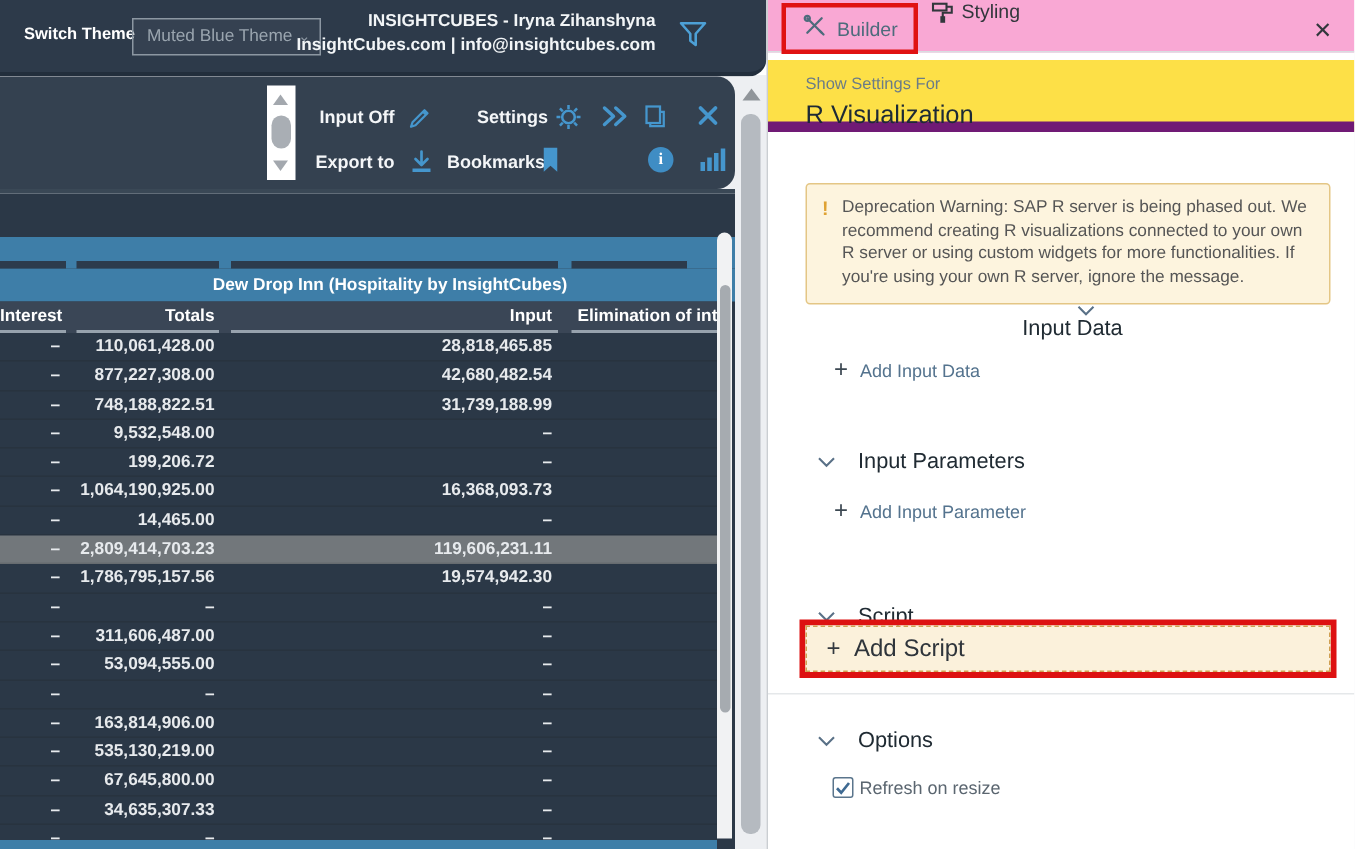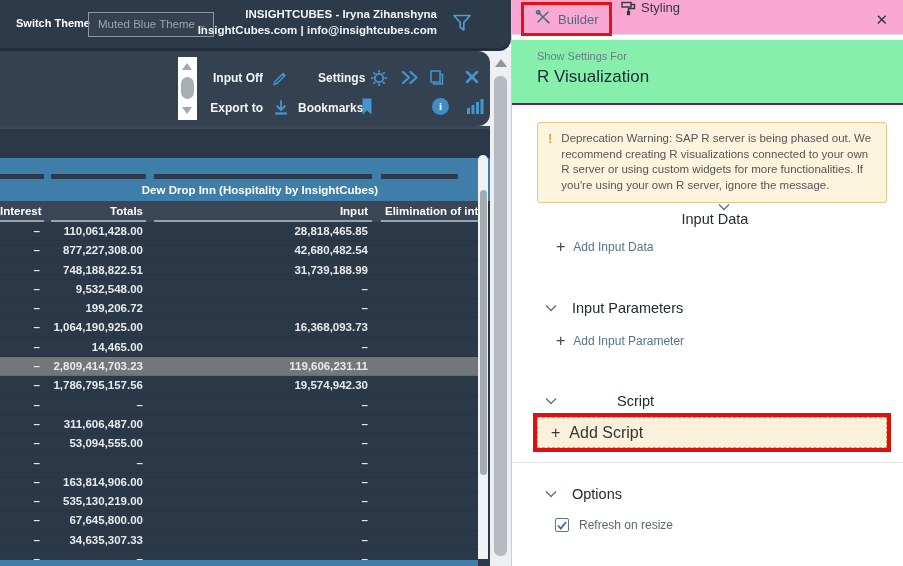--- a/index.html
+++ b/index.html
@@ -71,49 +71,49 @@
   .panel { position:absolute; left:511px; top:0; width:392px; height:566px; background:#fff;
     border-left:1px solid #caced2; z-index:7; }
   .tabbar { position:absolute; left:0; top:0; width:100%; height:35px; background:#f9a8d4; border-bottom:1px solid #d8dde1; }
   .hl-box-builder { position:absolute; left:9px; top:2px; height:34px; border:3px solid #e01212; }
   .tab-builder { height:100%; display:flex; align-items:center; gap:7px; padding:0 11px; }
   .tab-builder .lbl { font-size:13px; color:#4d6b7c; }
   .tab-styling { position:absolute; left:108px; top:0; height:40px; display:flex; align-items:flex-start; gap:4px; }
   .tab-styling .lbl { font-size:13px; color:#32373c; }
   .panel-close { position:absolute; right:15px; top:0; height:40px; display:flex; align-items:center;
     font-size:15px; color:#32373c; }
-  .settings-band { position:absolute; left:0; top:40px; width:100%; height:65px; background:#86efac;
-    border-bottom:2px solid #701a75; }
+  .settings-band { position:absolute; left:0; top:40px; width:100%; height:48px; background:#fde047;
+    border-bottom:7px solid #701a75; }
   .sb-label { position:absolute; left:25px; top:10px; font-size:11px; color:#6b7c87; }
   .sb-target { position:absolute; left:25px; top:27px; font-size:17px; color:#1d2a36; }
 
   .warnbox { position:absolute; left:25px; top:122px; width:350px; background:#fdf4de;
     border:1px solid #e4c685; border-radius:3px; padding:8px 12px 9px 10px; display:flex; gap:9px; }
   .warnbox .bang { color:#dfa233; font-weight:bold; font-size:13px; line-height:15px; }
   .warnbox .txt { font-size:11.5px; color:#565656; line-height:15.5px; }
 
   .section { position:absolute; left:0; width:100%; height:20px; display:flex; align-items:center; }
   .section .chev { margin-left:33px; display:flex; }
   .section .stitle { margin-left:15px; font-size:14.5px; color:#202b33; }
-  .sec-input-data { top:203px;flex-direction:column; } .sec-input-params { top:298px; } .sec-script { top:391px;gap:45px; } .sec-options { top:484px; }
+  .sec-input-data { top:203px;flex-direction:column; } .sec-input-params { top:298px; } .sec-script { top:401px; } .sec-options { top:484px; }
 
   .add-link { position:absolute; left:44px; display:flex; align-items:center; gap:8px; cursor:default; }
   .add-link .plus { font-size:16px; color:#3c4852; font-weight:normal; line-height:14px; }
   .add-link .lbl { font-size:12px; color:#54738e; }
   .link-input-data { top:240px; } .link-input-param { top:334px; }
 
   .hl-box-script { position:absolute; left:21px; top:413px; width:358px; border:4px solid #dd1111; }
   .add-script-btn { width:100%; height:31px; background:#fbf1db; border:1px dashed #cfa052;
     display:flex; align-items:center; gap:9px; padding-left:13px; }
   .add-script-btn .plus { font-size:16px; color:#33393f; line-height:14px; }
   .add-script-btn .lbl { font-size:16px; color:#2f353b; }
 
   .sep { position:absolute; left:0; top:462px; width:100%; height:1px; background:#e5e8ea; }
 
-  .chk-row { position:absolute; left:43px; top:518px; display:flex; align-items:center; gap:10px;text-align:center; }
+  .chk-row { position:absolute; left:43px; top:518px; display:flex; align-items:center; gap:4px;text-align:center; }
   .chk-box { width:14px; height:14px; border:1px solid #5a758c; border-radius:2px; background:#fff;
     display:flex; align-items:center; justify-content:center; }
   .chk-row .lbl { font-size:12px; color:#5b6670; }
 </style>
 </head>
 <body>
 
 <div class="app">
 
   <div class="backdrop-left"></div>

